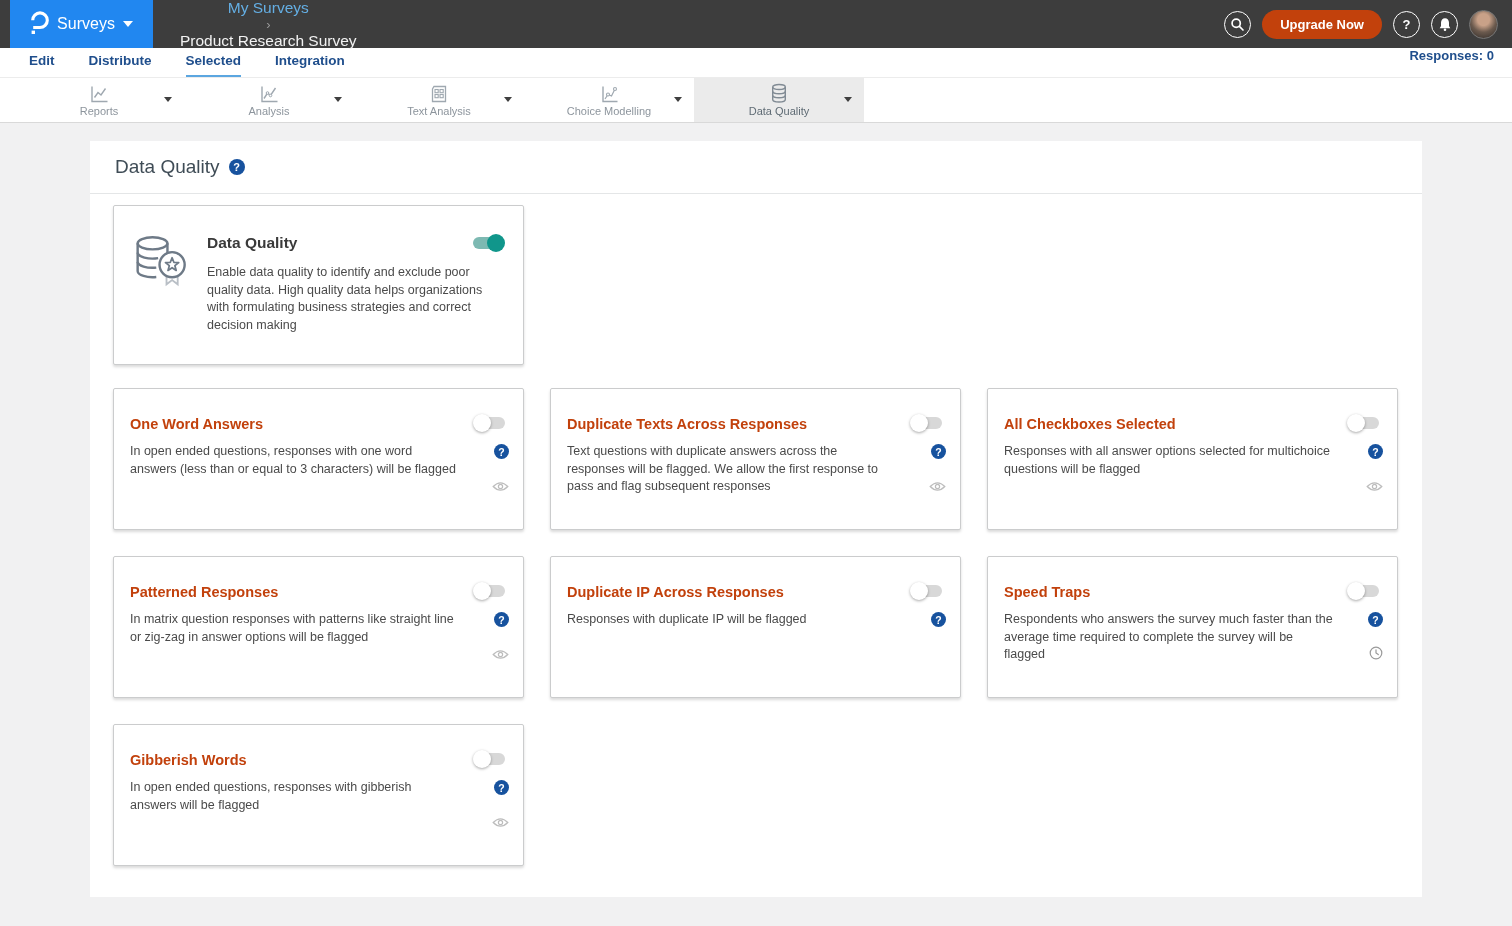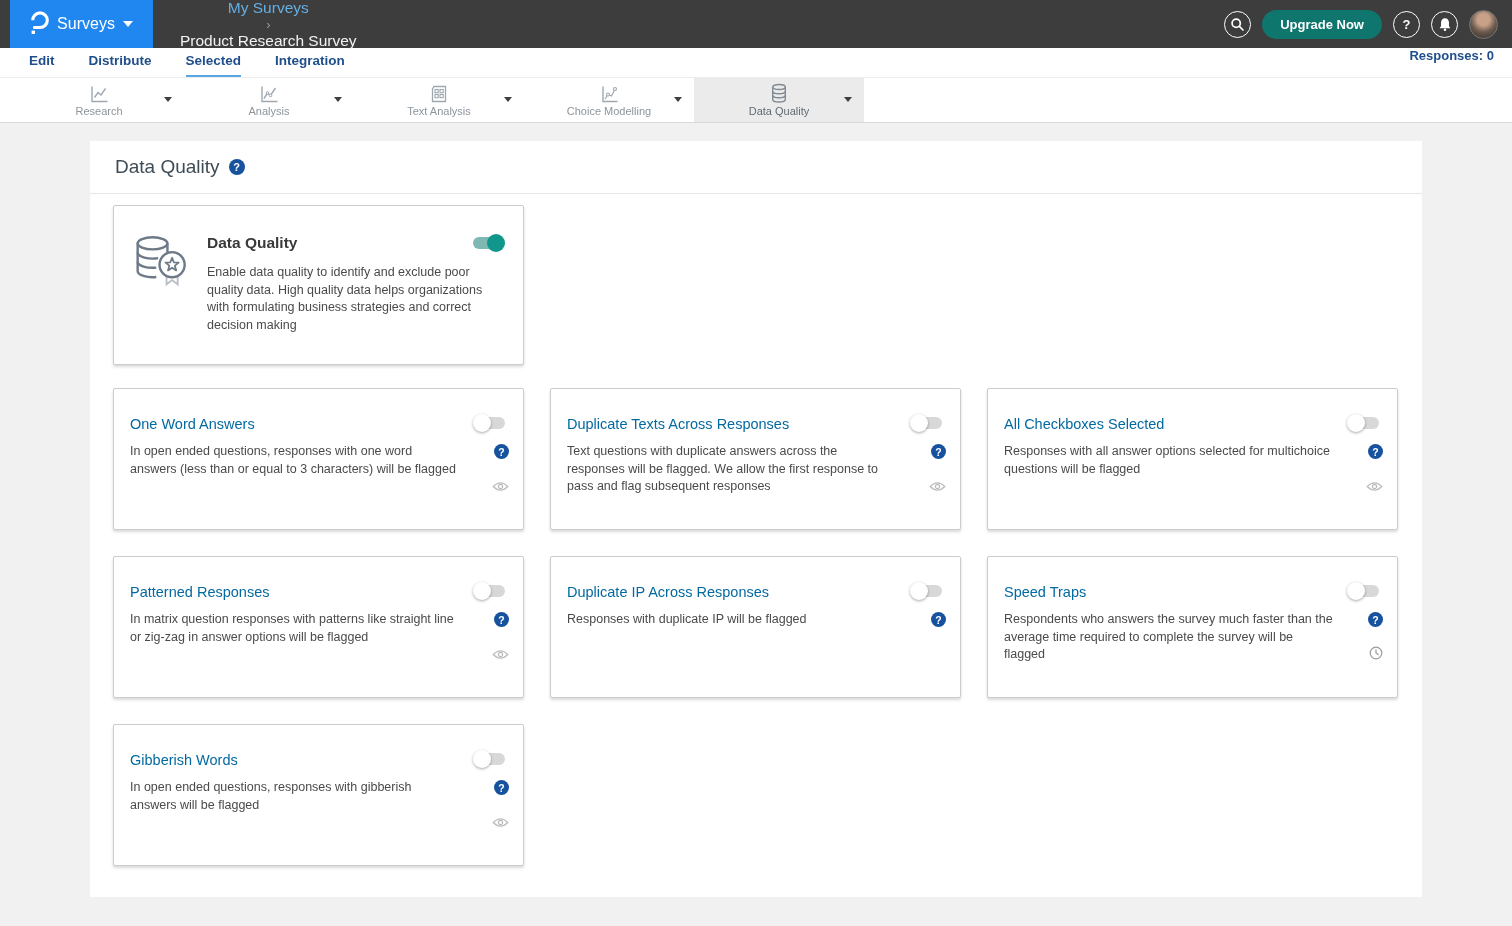--- a/index.html
+++ b/index.html
@@ -10,21 +10,21 @@
   .header { height:48px; background:#3d3d3d; display:flex; align-items:center;padding-left:10px; }
   .logo-block { width:143px; height:48px; background:#2187f0; display:flex; align-items:center; justify-content:center; gap:8px; cursor:pointer; }
   .logo-label { color:#fff; font-size:16px; }
   .caret-down { width:0; height:0; border-left:5px solid transparent; border-right:5px solid transparent; border-top:6px solid #fff; }
   .breadcrumb { display:flex; align-items:center; margin-left:27px; font-size:15.5px;flex-direction:column; }
   .bc-parent { color:#64aee3; cursor:pointer; }
   .bc-sep { color:#9a9a9a; margin:0 12px; font-size:13px; }
   .bc-current { color:#f2f2f2; }
   .header-right { margin-left:auto; display:flex; align-items:center; gap:11px; padding-right:14px; }
   .circle-btn { width:27px; height:27px; border:1.6px solid #fff; border-radius:50%; display:flex; align-items:center; justify-content:center; color:#fff; cursor:pointer; background:transparent; font-size:13px; font-weight:bold; }
-  .upgrade-btn { background:#0f766e; color:#fff; border:none; border-radius:15px; height:29px; padding:0 18px; font-size:13px; font-weight:bold; cursor:pointer; font-family:"Liberation Sans",sans-serif; }
+  .upgrade-btn { background:#c2410c; color:#fff; border:none; border-radius:15px; height:29px; padding:0 18px; font-size:13px; font-weight:bold; cursor:pointer; font-family:"Liberation Sans",sans-serif; }
   .avatar { width:29px; height:29px; border-radius:50%; background:radial-gradient(circle at 50% 32%, #c9a188 26%, #6b5a4e 55%, #2e2a28 100%); border:1px solid #777; cursor:pointer; }
 
   
   .nav { height:30px; background:#fff; display:flex; padding:0 18px 0 12px; border-bottom:1px solid #ececec; }
   .nav-item { margin:0 17px; font-size:13.5px; font-weight:bold; color:#1f4e8c; cursor:pointer; padding:5px 0 4px; }
   .nav-item.active { border-bottom:2px solid #5ba6e0; }
   .responses { margin-left:auto; font-size:13px; font-weight:bold; color:#1f4e8c; }
 
   
   .toolbar { height:45px; background:#fff; border-bottom:1px solid #d9d9d9; display:flex; padding-left:14px; }
@@ -53,21 +53,21 @@
   .master-card { width:411px; height:160px; border:1px solid #cbcccd; border-radius:2px; background:#fff; box-shadow:0 2px 3px rgba(0,0,0,.15); display:flex; padding:28px 18px 0 18px; gap:19px; }
   .master-icon { width:56px; flex:none; }
   .master-content { flex:1; position:relative; }
   .master-title { font-size:15.5px; font-weight:bold; color:#3a3a3a; padding-right:44px; }
   .master-toggle { position:absolute; top:3px; right:2px; }
   .master-desc { margin-top:12px; font-size:12.5px; color:#4a4a4a; line-height:1.4; }
 
   
   .cards-grid { margin-top:23px; display:grid; grid-template-columns:repeat(3,411px); gap:26px 26px; }
   .card { position:relative; height:142px; border:1px solid #cbcccd; border-radius:2px; background:#fff; box-shadow:0 2px 3px rgba(0,0,0,.15); padding:27px 16px 0 16px; }
-  .card-title { font-size:14.5px; font-weight:normal; color:#0369a1; padding-right:50px; }
+  .card-title { font-size:14.5px; font-weight:bold; color:#c2410c; padding-right:50px; }
   .card-toggle { position:absolute; top:28px; right:18px; }
   .card-desc { margin-top:11px; font-size:12.5px; color:#4a4a4a; line-height:1.4; padding-right:46px; }
   .card-help { position:absolute; right:14px; top:55px; width:15px; height:15px; border-radius:50%; background:#17529e; color:#fff; font-size:10.5px; font-weight:bold; display:flex; align-items:center; justify-content:center; cursor:pointer; }
   .card-secondary { position:absolute; right:14px; top:89px; cursor:pointer; }
 </style>
 </head>
 <body>
 
 <div class="app">
 
@@ -116,21 +116,21 @@
 
   <div class="toolbar">
 
     <div class="tool-group">
       <span class="tool-icon">
         <svg width="21" height="20" viewBox="0 0 21 20">
           <path d="M3 2.5 V17.5 H18.5" fill="none" stroke="#9fa8b0" stroke-width="1.4"></path>
           <polyline points="5.5,13.5 9,8.5 12,11 16.5,4.5" fill="none" stroke="#9fa8b0" stroke-width="1.4"></polyline>
         </svg>
       </span>
-      <span class="tool-label">Research</span>
+      <span class="tool-label">Reports</span>
       <span class="tool-caret"></span>
     </div>
 
     <div class="tool-group">
       <span class="tool-icon">
         <svg width="21" height="20" viewBox="0 0 21 20">
           <path d="M3 2.5 V17.5 H18.5" fill="none" stroke="#9fa8b0" stroke-width="1.4"></path>
           <polyline points="5,14.5 8.5,9 11.5,11.5 16.5,4" fill="none" stroke="#9fa8b0" stroke-width="1.4"></polyline>
           <circle cx="8.5" cy="9" r="1.3" fill="#fff" stroke="#9fa8b0" stroke-width="1"></circle>
           <circle cx="11.5" cy="11.5" r="1.3" fill="#fff" stroke="#9fa8b0" stroke-width="1"></circle>

